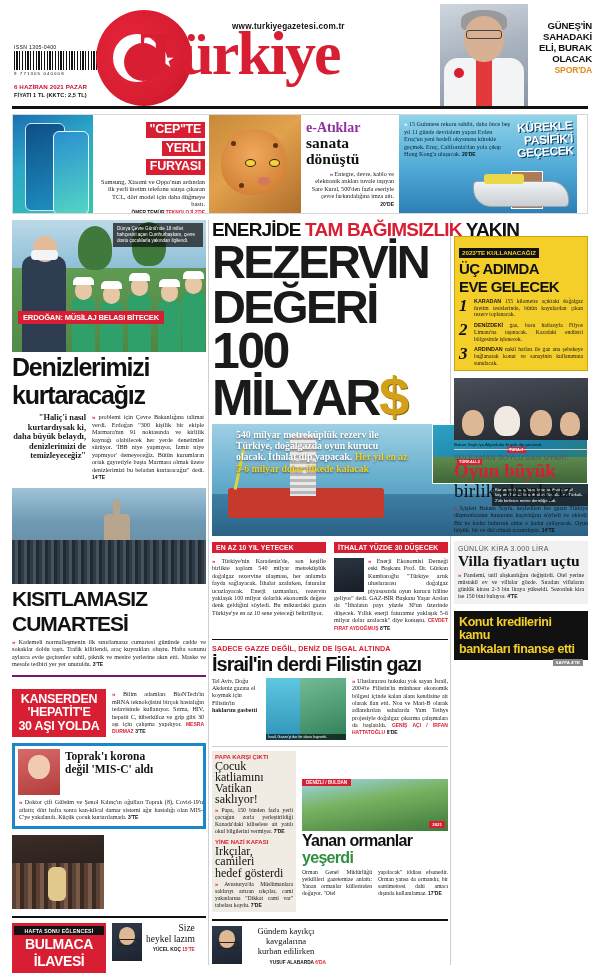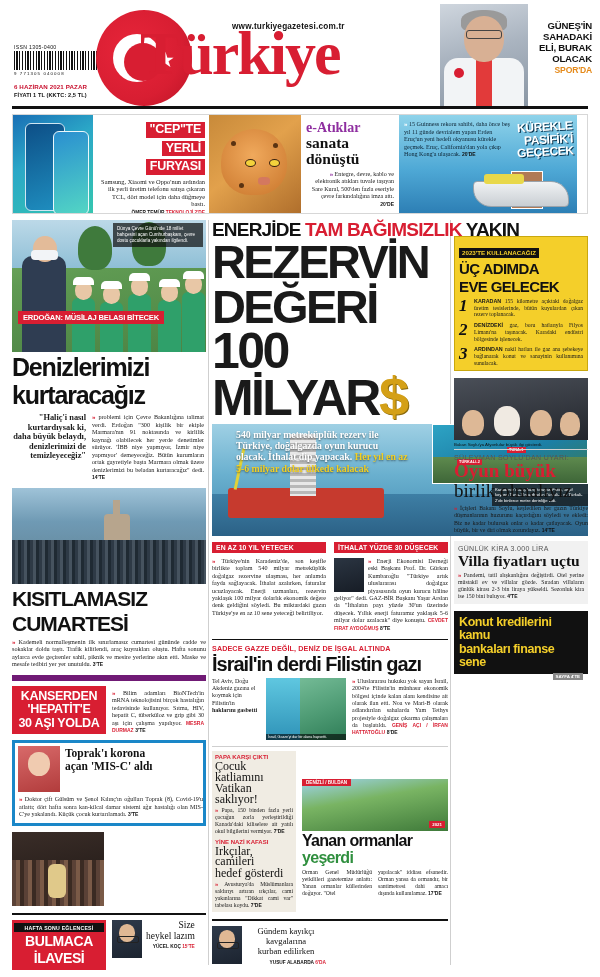--- a/index.html
+++ b/index.html
@@ -130,22 +130,22 @@
   .cum-photo { width:194px; height:96px; margin-top:6px; position:relative; overflow:hidden;
      background:linear-gradient(180deg,#9fc3d8 0%,#6f9ab4 35%,#5e7d8e 100%); }
   .cum-crowd { position:absolute; left:0; bottom:0; width:194px; height:44px;
      background:repeating-linear-gradient(to right,#2e3a46 0 3px,#46535f 3px 6px,#1f2a33 6px 9px); }
   .cum-mosque { position:absolute; left:92px; bottom:40px; width:26px; height:30px; background:#b7a58d; border-radius:4px; }
   .cum-mosque:before { content:""; position:absolute; left:9px; top:-14px; width:7px; height:16px; background:#b7a58d; }
   .hl-kisit { font-family:"Liberation Sans",sans-serif; font-weight:bold; color:#111;
      font-size:21px; line-height:21px; letter-spacing:-1px; margin-top:4px; }
   .kisit-body { font-size:6.2px; line-height:7.6px; color:#1a1a1a; text-align:justify; margin-top:4px; }
 
-  .kanser-box { margin-top:6px; display:flex; gap:6px; align-items:flex-end;
-     border-top:6px solid #701a75; padding-top:5px; }
+  .kanser-box { margin-top:6px; display:flex; gap:6px; align-items:center;
+     border-top:2px solid #701a75; padding-top:12px; }
   .kanser-hl { width:94px; background:#d81e32; color:#fff; font-family:"Liberation Sans",sans-serif;
      font-weight:bold; font-size:12.5px; line-height:13.5px; padding:4px 5px; text-align:center; letter-spacing:-.3px; }
   .kanser-tx { width:92px; font-size:6.1px; line-height:7.4px; color:#1a1a1a; text-align:justify; }
 
   .mis-wrap { margin-top:6px; position:relative; width:194px; height:86px;
      border:3px solid #1a87c8; background:#fff; overflow:hidden; }
   .mis-photo { position:absolute; left:3px; top:3px; width:42px; height:46px;
      background:linear-gradient(165deg,#d86a6a,#b23c3c); }
   .mis-photo:before { content:""; position:absolute; left:10px; top:6px; width:22px; height:24px; border-radius:48%; background:#f0cbb0; }
   .mis-hl { position:absolute; left:50px; top:4px; width:138px; font-family:"Liberation Serif",serif;
@@ -438,21 +438,21 @@
           <span>Bilim adamları BioNTech'in mRNA teknolojisini birçok hastalığın tedavisinde kullanıyor. Sıtma, HIV, hepatit C, tüberküloz ve grip gibi 30 aşı için çalışma yapılıyor.</span>
           <b class="pg" style="color:#d81e32">MESRA DURMAZ</b>
           <b class="pg">3'TE</b>
         </div>
       </div>
 
       <div class="mis-wrap">
         <div class="mis-photo"></div>
         <div class="mis-hl">
           <span>Toprak'ı korona</span><br>
-          <span>açan 'MIS-C' aldı</span>
+          <span>değil 'MIS-C' aldı</span>
         </div>
         <div class="mis-tx">
           <span class="qq">»</span>
           <span>Doktor çift Gülsüm ve Şenol Kılınç'ın oğulları Toprak (8), Covid-19'u atlattı; dört hafta sonra kan-kilcal damar sistemi ağır hastalığı olan MIS-C'ye yakalandı. Küçük çocuk kurtarılamadı.</span>
           <b class="pg">3'TE</b>
         </div>
       </div>
 
       <div class="dugun-wrap">
         <div class="dugun-photo">
@@ -652,18 +652,18 @@
         <div class="villa-hl">Villa fiyatları uçtu</div>
         <div class="villa-tx">
           <span class="qq">»</span>
           <span>Pandemi, tatil alışkanlığını değiştirdi. Otel yerine müstakil ev ve villalar gözde. Sıradan villaların günlük kirası 2-3 bin liraya yükseldi. Sezonluk kira ise 150 bini buluyor.</span>
           <b class="pg">4'TE</b>
         </div>
       </div>
 
       <div class="konut-box">
         <div class="konut-hl">Konut kredilerini kamu</div>
-        <div class="konut-hl">bankaları finanse sene</div>
+        <div class="konut-hl">bankaları finanse etti</div>
         <div class="konut-pg">SAYFA 4'TE</div>
       </div>
     </div>
   </div>
 </div>
 
 </body></html>

